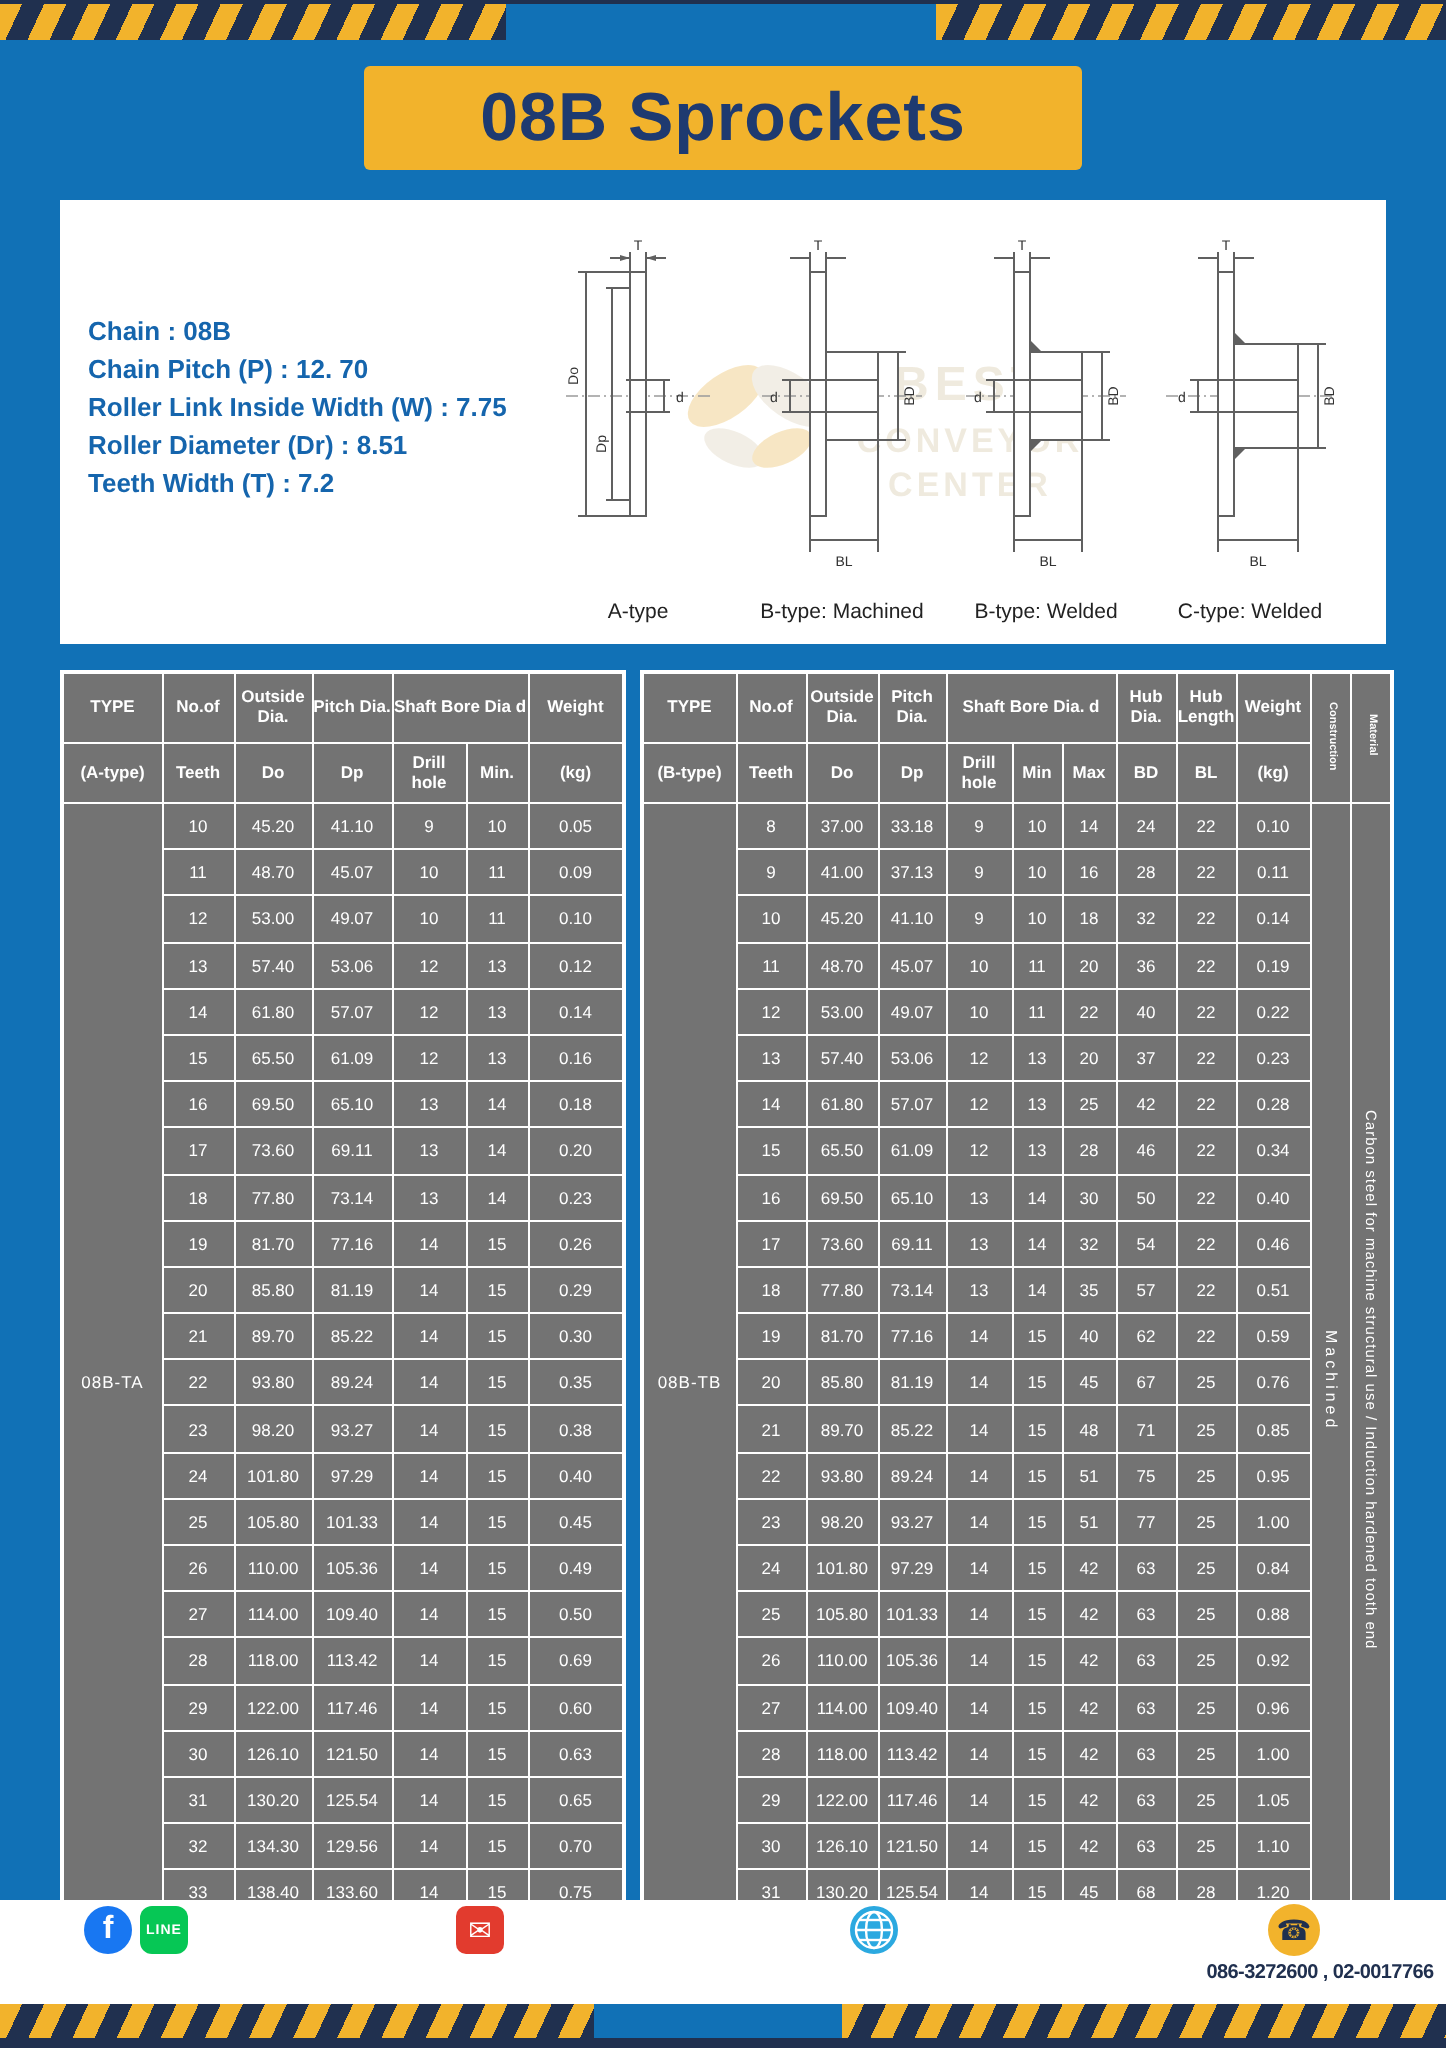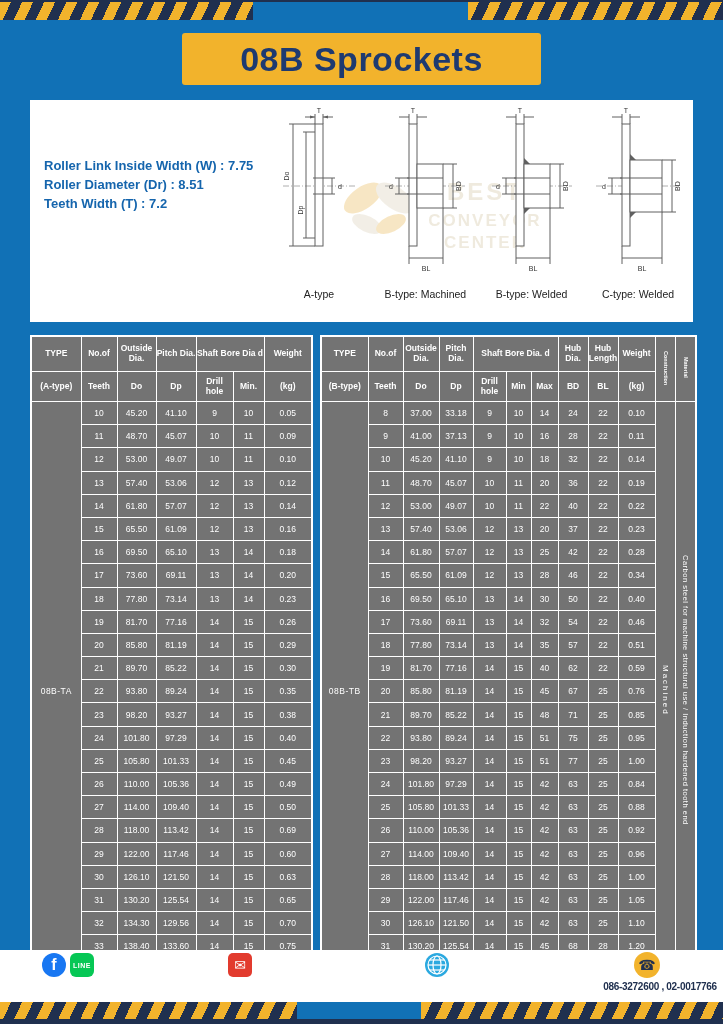--- a/index.html
+++ b/index.html
@@ -20,21 +20,21 @@
   
   .title-banner{position:absolute;left:182px;top:33px;width:359px;height:52px;
     background:#f2b32c;border-radius:3px;display:flex;align-items:center;justify-content:center;
     font-size:34px;font-weight:bold;color:#1e3a70;letter-spacing:.5px}
 
   
   .panel{position:absolute;left:30px;top:100px;width:663px;height:222px;background:#fff}
   .watermark{position:absolute;left:295px;top:40px;width:250px;height:155px;opacity:.32;pointer-events:none}
   .specs{position:absolute;left:14px;top:56px;color:#1565ad;font-size:13px;font-weight:bold;
     line-height:19px;white-space:nowrap}
-  .drawings{position:absolute;left:238px;top:6px;width:421px;height:212px;display:flex;justify-content:space-between}
+  .drawings{position:absolute;left:238px;top:18px;width:421px;height:212px;display:flex;}
   figure.drawing{margin:0;width:102px;display:flex;flex-direction:column;align-items:center}
   figure.drawing svg{display:block}
   figcaption{font-size:10.5px;color:#222;margin-top:4px;white-space:nowrap}
   .dwg-line{stroke:#606060;stroke-width:1;fill:none}
   .dwg-fill{fill:#fff;stroke:#606060;stroke-width:1}
   .dwg-axis{stroke:#9a9a9a;stroke-width:.8;stroke-dasharray:6 2 1 2;fill:none}
   .dwg-txt{font:7px "Liberation Sans",sans-serif;fill:#333}
 
   
   .tables{position:absolute;left:30px;top:335px;width:663px;display:flex;gap:7px}
@@ -96,20 +96,22 @@
       <ellipse cx="70" cy="58" rx="22" ry="11" transform="rotate(35 70 58)" fill="#d8cdb4"></ellipse>
       <ellipse cx="42" cy="84" rx="16" ry="8" transform="rotate(25 42 84)" fill="#d8cdb4"></ellipse>
       <ellipse cx="66" cy="84" rx="16" ry="8" transform="rotate(-25 66 84)" fill="#e8b44a"></ellipse>
       <text x="160" y="60" text-anchor="middle" font-size="24" font-weight="bold" letter-spacing="3" fill="#cfc09a">BEST</text>
       <text x="160" y="86" text-anchor="middle" font-size="17" font-weight="bold" letter-spacing="2" fill="#cfc09a">CONVEYOR</text>
       <text x="160" y="108" text-anchor="middle" font-size="17" font-weight="bold" letter-spacing="2" fill="#cfc09a">CENTER</text>
     </svg>
   </div>
 
   <div class="specs">
+    <div>Chain  : 08B</div>
+    <div>Chain Pitch (P)  :  12. 70</div>
     <div>Roller Link Inside Width (W)  :  7.75</div>
     <div>Roller Diameter (Dr) : 8.51</div>
     <div>Teeth Width (T)  :  7.2</div>
   </div>
 
   <div class="drawings">
 
     <figure class="drawing">
       <svg width="100" height="178" viewBox="0 0 100 178">
         <line class="dwg-axis" x1="14" y1="80" x2="86" y2="80"></line>

